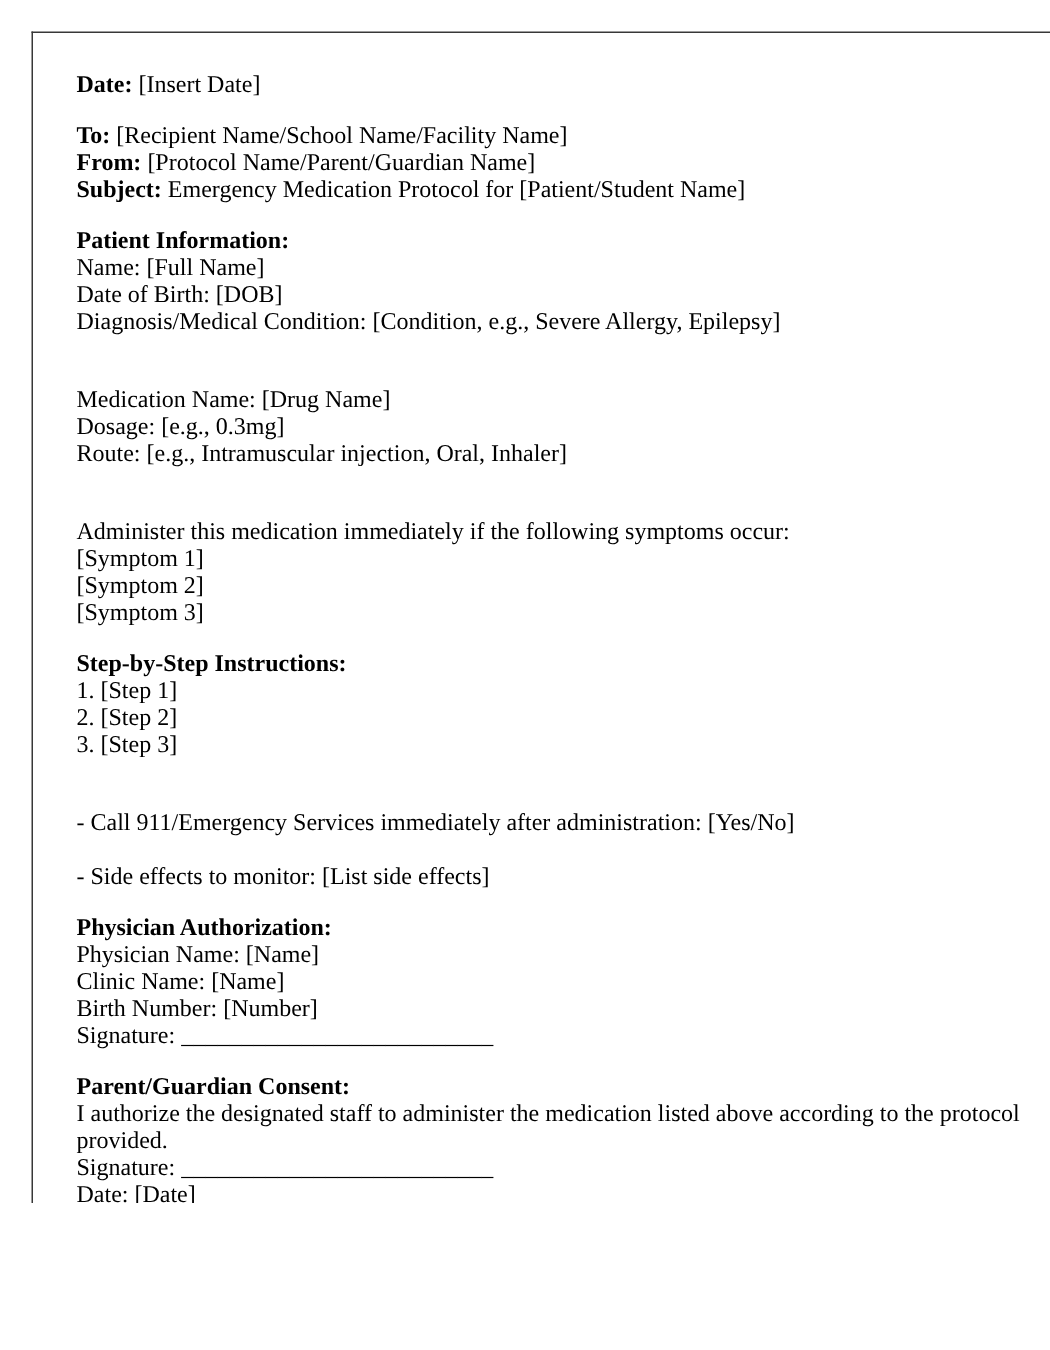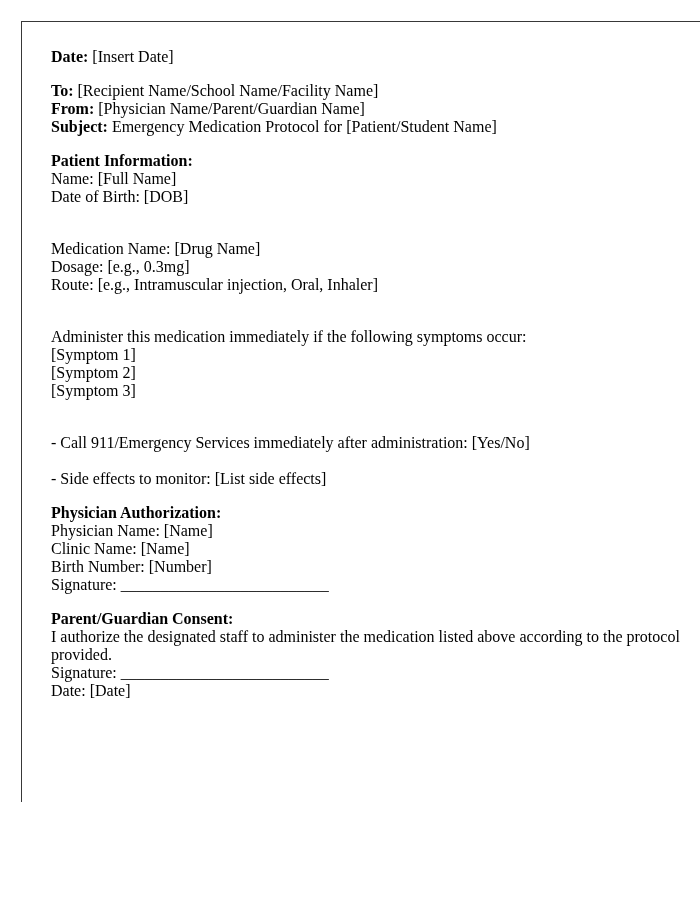--- a/index.html
+++ b/index.html
@@ -35,20 +35,21 @@
   }
   .letter strong {
     font-weight: bold;
   }
 </style>
 </head>
 <body>
 
 <div class="letter" id="letter-box">
     <p><strong>Date:</strong><span> [Insert Date]</span></p>
-    <p><strong>To:</strong><span> [Recipient Name/School Name/Facility Name]</span><br><strong>From:</strong><span> [Physician Name/Parent/Guardian Name]</span><br><strong>Subject:</strong><span> Emergency Medication Protocol for [Patient/Student Name]</span></p>
-    <p><strong>Patient Information:</strong><br><span>Name: [Full Name]</span><br><span>Date of Birth: [DOB]</span><br></p>
+    <p><strong>To:</strong><span> [Recipient Name/School Name/Facility Name]</span><br><strong>From:</strong><span> [Protocol Name/Parent/Guardian Name]</span><br><strong>Subject:</strong><span> Emergency Medication Protocol for [Patient/Student Name]</span></p>
+    <p><strong>Patient Information:</strong><br><span>Name: [Full Name]</span><br><span>Date of Birth: [DOB]</span><br><span>Diagnosis/Medical Condition: [Condition, e.g., Severe Allergy, Epilepsy]</span></p>
     <p><br><span>Medication Name: [Drug Name]</span><br><span>Dosage: [e.g., 0.3mg]</span><br><span>Route: [e.g., Intramuscular injection, Oral, Inhaler]</span></p>
     <p><br><span>Administer this medication immediately if the following symptoms occur:</span><br><span>[Symptom 1]</span><br><span>[Symptom 2]</span><br><span>[Symptom 3]</span></p>
+    <p><strong>Step-by-Step Instructions:</strong><br><span>1. [Step 1]</span><br><span>2. [Step 2]</span><br><span>3. [Step 3]</span></p>
     <p><br><span>- Call 911/Emergency Services immediately after administration: [Yes/No]</span><br><br><span>- Side effects to monitor: [List side effects]</span></p>
     <p><strong>Physician Authorization:</strong><br><span>Physician Name: [Name]</span><br><span>Clinic Name: [Name]</span><br><span>Birth Number: [Number]</span><br><span>Signature: </span><span>__________________________</span></p>
     <p><strong>Parent/Guardian Consent:</strong><br><span>I authorize the designated staff to administer the medication listed above according to the protocol provided.</span><br><span>Signature: </span><span>__________________________</span><br><span>Date: [Date]</span></p>
   </div>
 
 </body></html>

